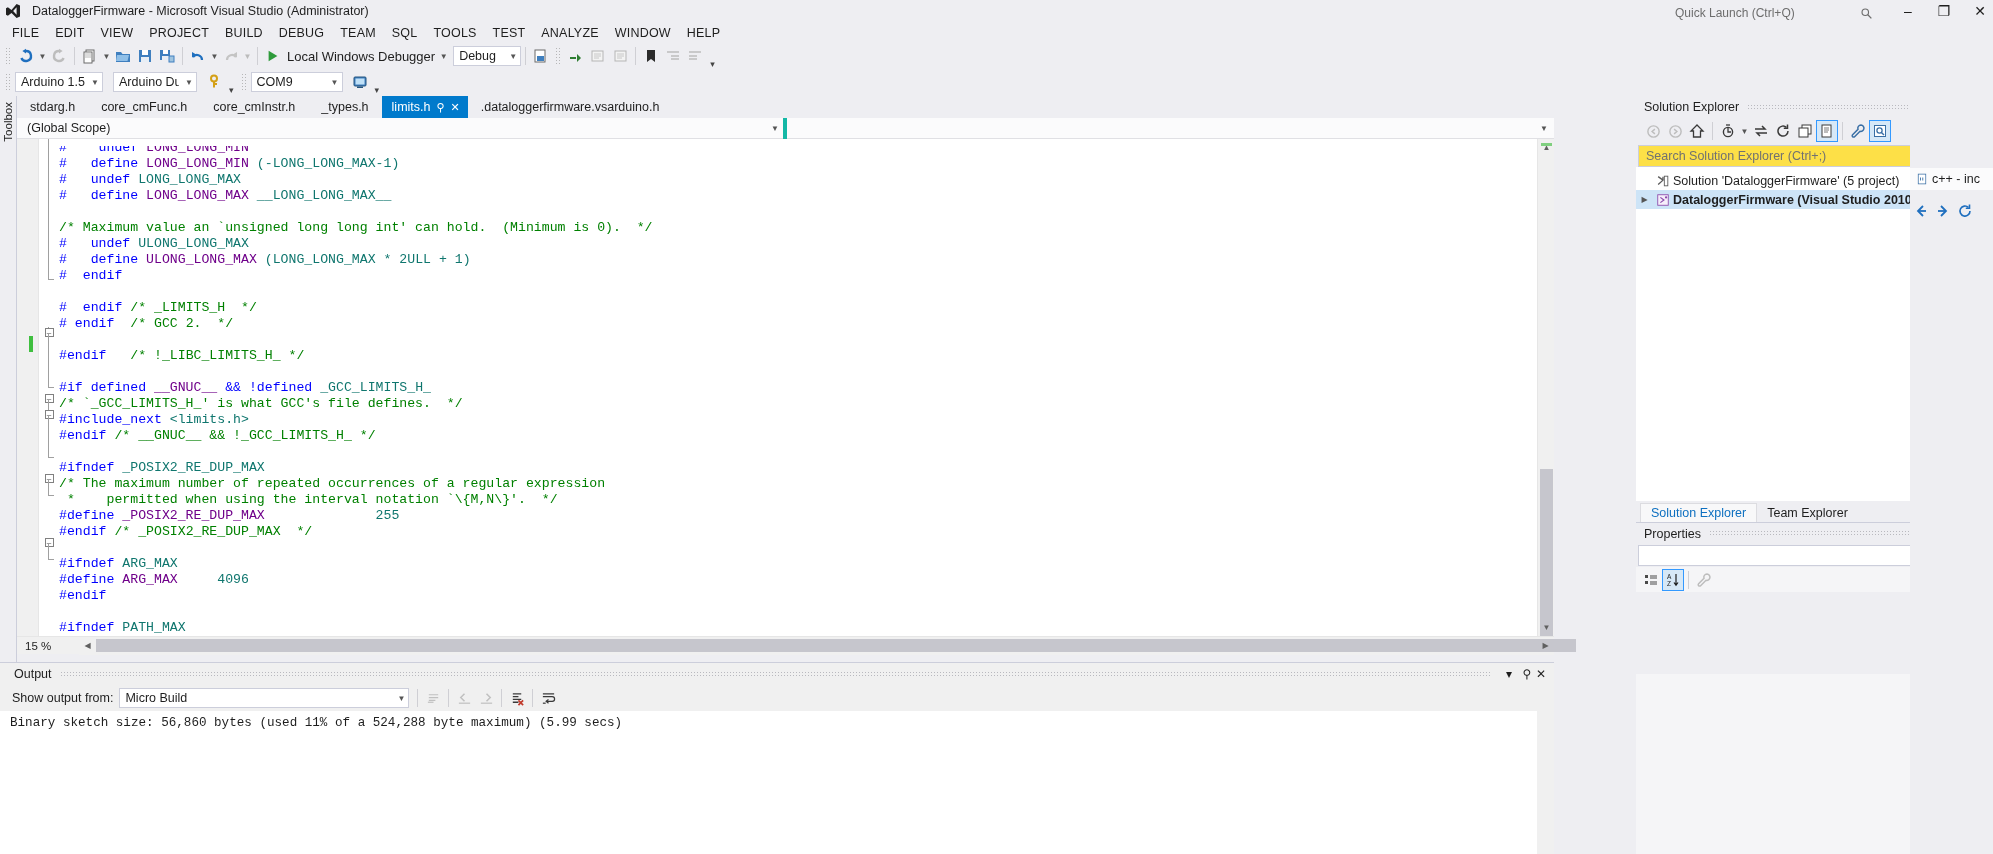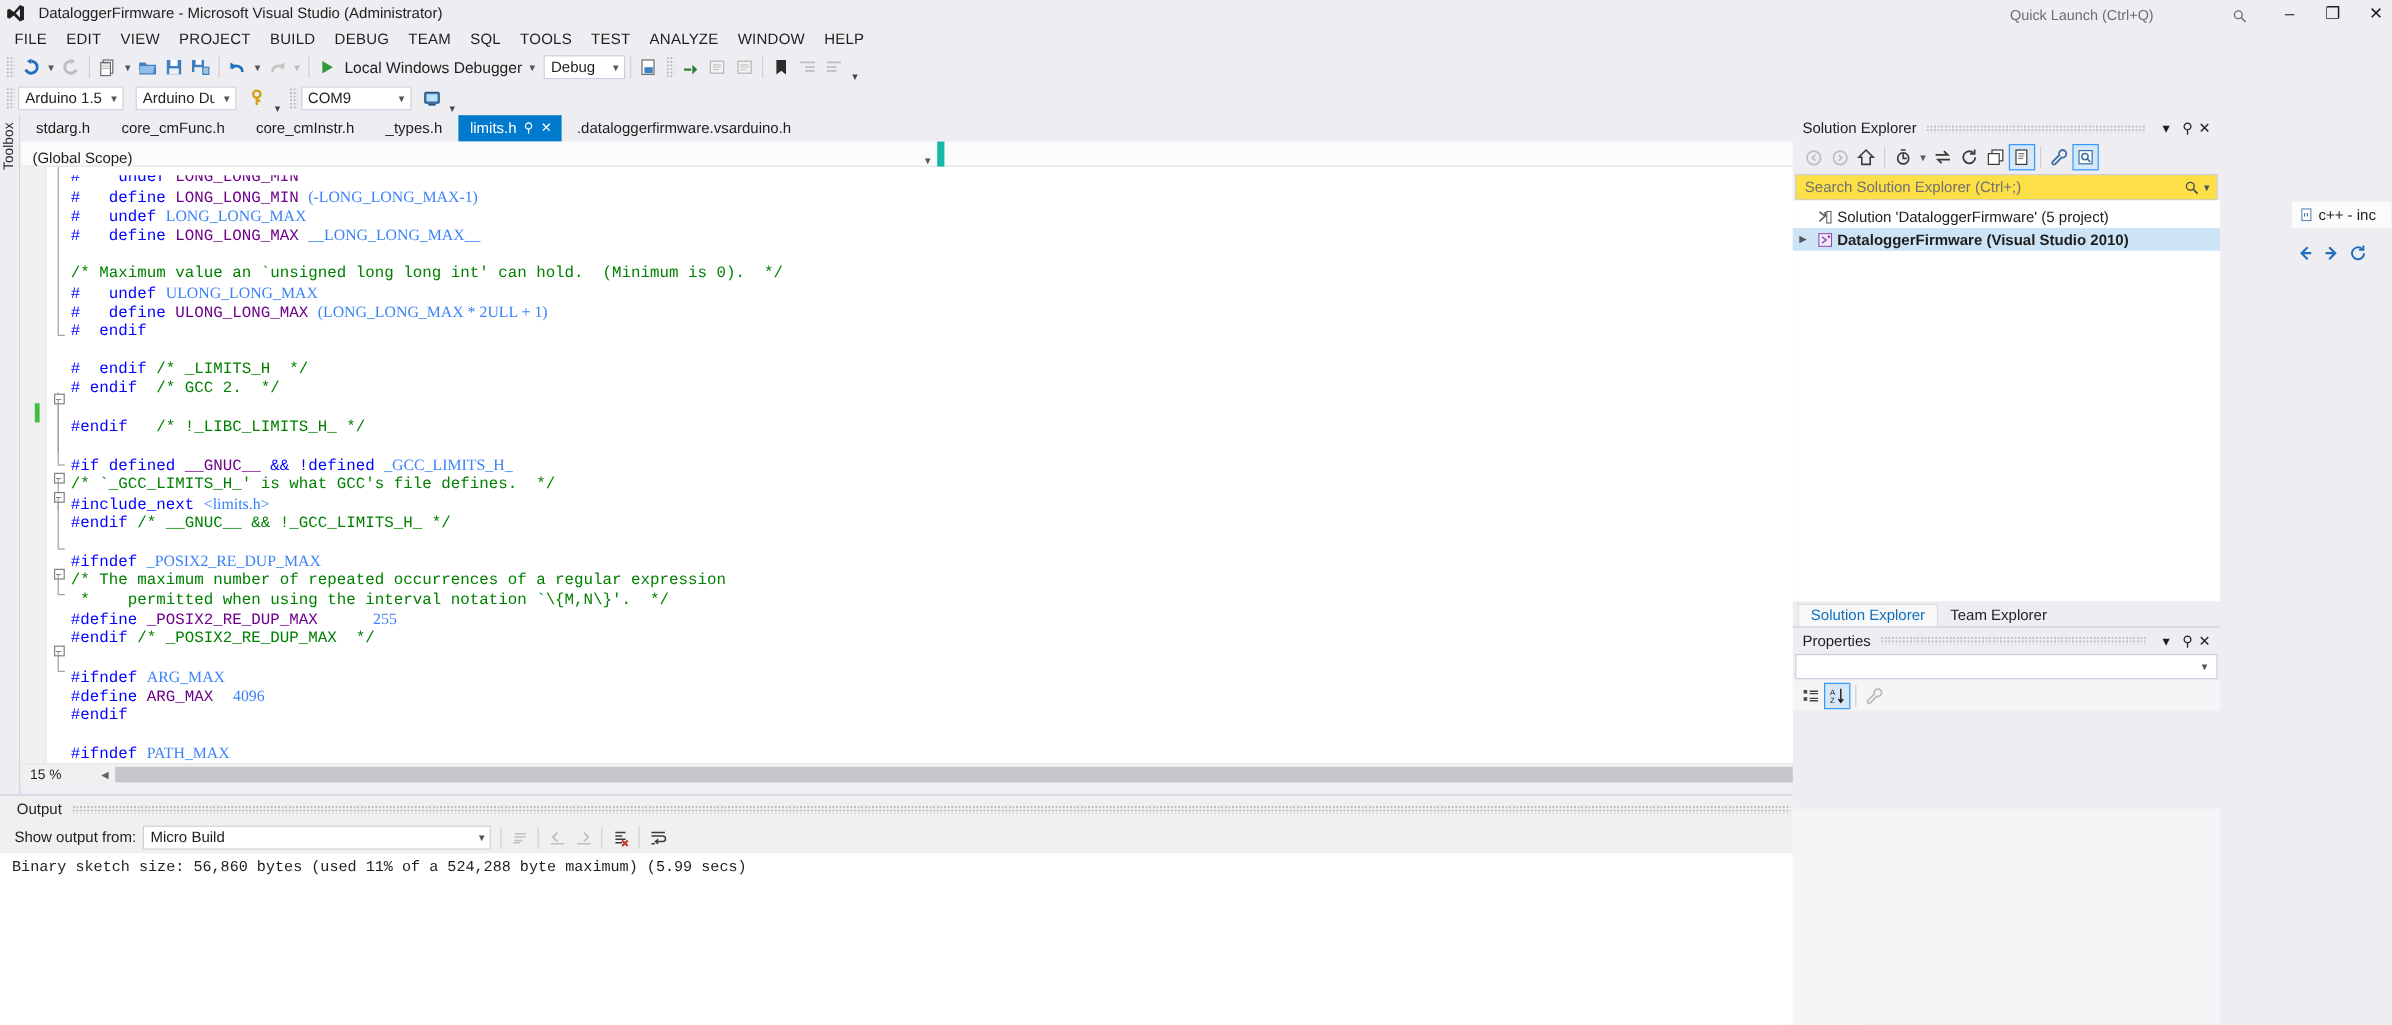--- a/index.html
+++ b/index.html
@@ -90,22 +90,22 @@
   .tab.active { background:#007acc; color:#fff; padding:0 8px 0 10px; }
   .tab .pin, .tab .cls { font-size:11px; line-height:1; }
   .tab.inactive-right { color:#1e1e1e; }
 
   
   #scopebar {
     position:absolute; left:17px; top:22px; width:1537px; height:21px;
     background:#fbfbfc; border-bottom:1px solid #e0e0e4; display:flex; align-items:center;
   }
   #scope-left {
-    width:770px; height:21px; display:flex; align-items:flex-end; justify-content:space-between;
-    border-right:6px solid #14b8a6; padding:0 4px 0 10px;
+    width:770px; height:21px; display:flex; align-items:center; justify-content:space-between;
+    border-right:4px solid #14b8a6; padding:0 4px 0 10px;
   }
   #scope-right { flex:1; height:21px; display:flex; align-items:center; justify-content:flex-end; padding-right:6px;}
   .scope-txt { font-size:12.5px; color:#1e1e1e; }
   .scope-caret { font-size:8px; color:#555; }
 
   
   #editor {
     position:absolute; left:17px; top:43px; width:1537px; height:497px;
     background:#fff; overflow:hidden;
   }
@@ -117,21 +117,21 @@
   #code {
     position:absolute; left:42px; top:0; right:18px; bottom:0;
     font-family:"Liberation Mono","DejaVu Sans Mono",monospace;
     font-size:13.2px; line-height:16px; white-space:pre; color:#1e1e1e;
     padding-top:1px;
   }
   .ln { height:16px; }
   .pp { color:#0000ff; }
   .macro { color:#6f008a; }
   .cmt { color:#008000; }
-  .plain { color:#3b82f6;font-family:Liberation Serif, serif; }
+  .plain { color:#0f766e; }
 
   
   .fold {
     position:absolute; left:0; width:20px; height:16px;
     display:flex; align-items:center; justify-content:center;
   }
   .fold .box {
     width:9px; height:9px; border:1px solid #808080; background:#fff;
     font-size:8px; line-height:7px; text-align:center; color:#404040;
     font-family:"Liberation Sans",sans-serif;
@@ -180,21 +180,21 @@
   #out-toolbar .lbl { font-size:12.5px; color:#1e1e1e; padding-right:6px; }
   #out-body {
     position:absolute; left:0; top:48px; right:0; bottom:0;
     background:#fff; padding:4px 0 0 10px;
     font-family:"Liberation Mono","DejaVu Sans Mono",monospace;
     font-size:12.6px; line-height:16px; color:#1e1e1e; white-space:pre;
   }
   #out-vscroll { position:absolute; right:0; top:48px; width:17px; bottom:0; background:#f0f0f0; }
 
   
-  #rightdock { position:absolute; left:1494px; top:0; width:356px; bottom:0; background:#eeeef2; }
+  #rightdock { position:absolute; left:1636px; top:0; width:356px; bottom:0; background:#eeeef2; }
   .pane-header { height:22px; display:flex; align-items:center; position:relative; }
   .pane-title { font-size:12.5px; color:#1e1e1e; padding-left:8px; white-space:nowrap; }
   .pane-header .hb { width:18px; text-align:center; font-size:12px; color:#1e1e1e; }
   .pane-toolbar { height:26px; display:flex; align-items:center; padding-left:6px; }
   .icobtn { width:22px; height:22px; display:flex; align-items:center; justify-content:center; }
   .icobtn.sel { border:1px solid #3399ff; background:#d6e8f7; }
   #se-search {
     height:22px; margin:1px 2px 0 2px; background:#fde047; border:1px solid #cccedb;
     display:flex; align-items:center; justify-content:space-between; padding:0 4px 0 7px;
   }

